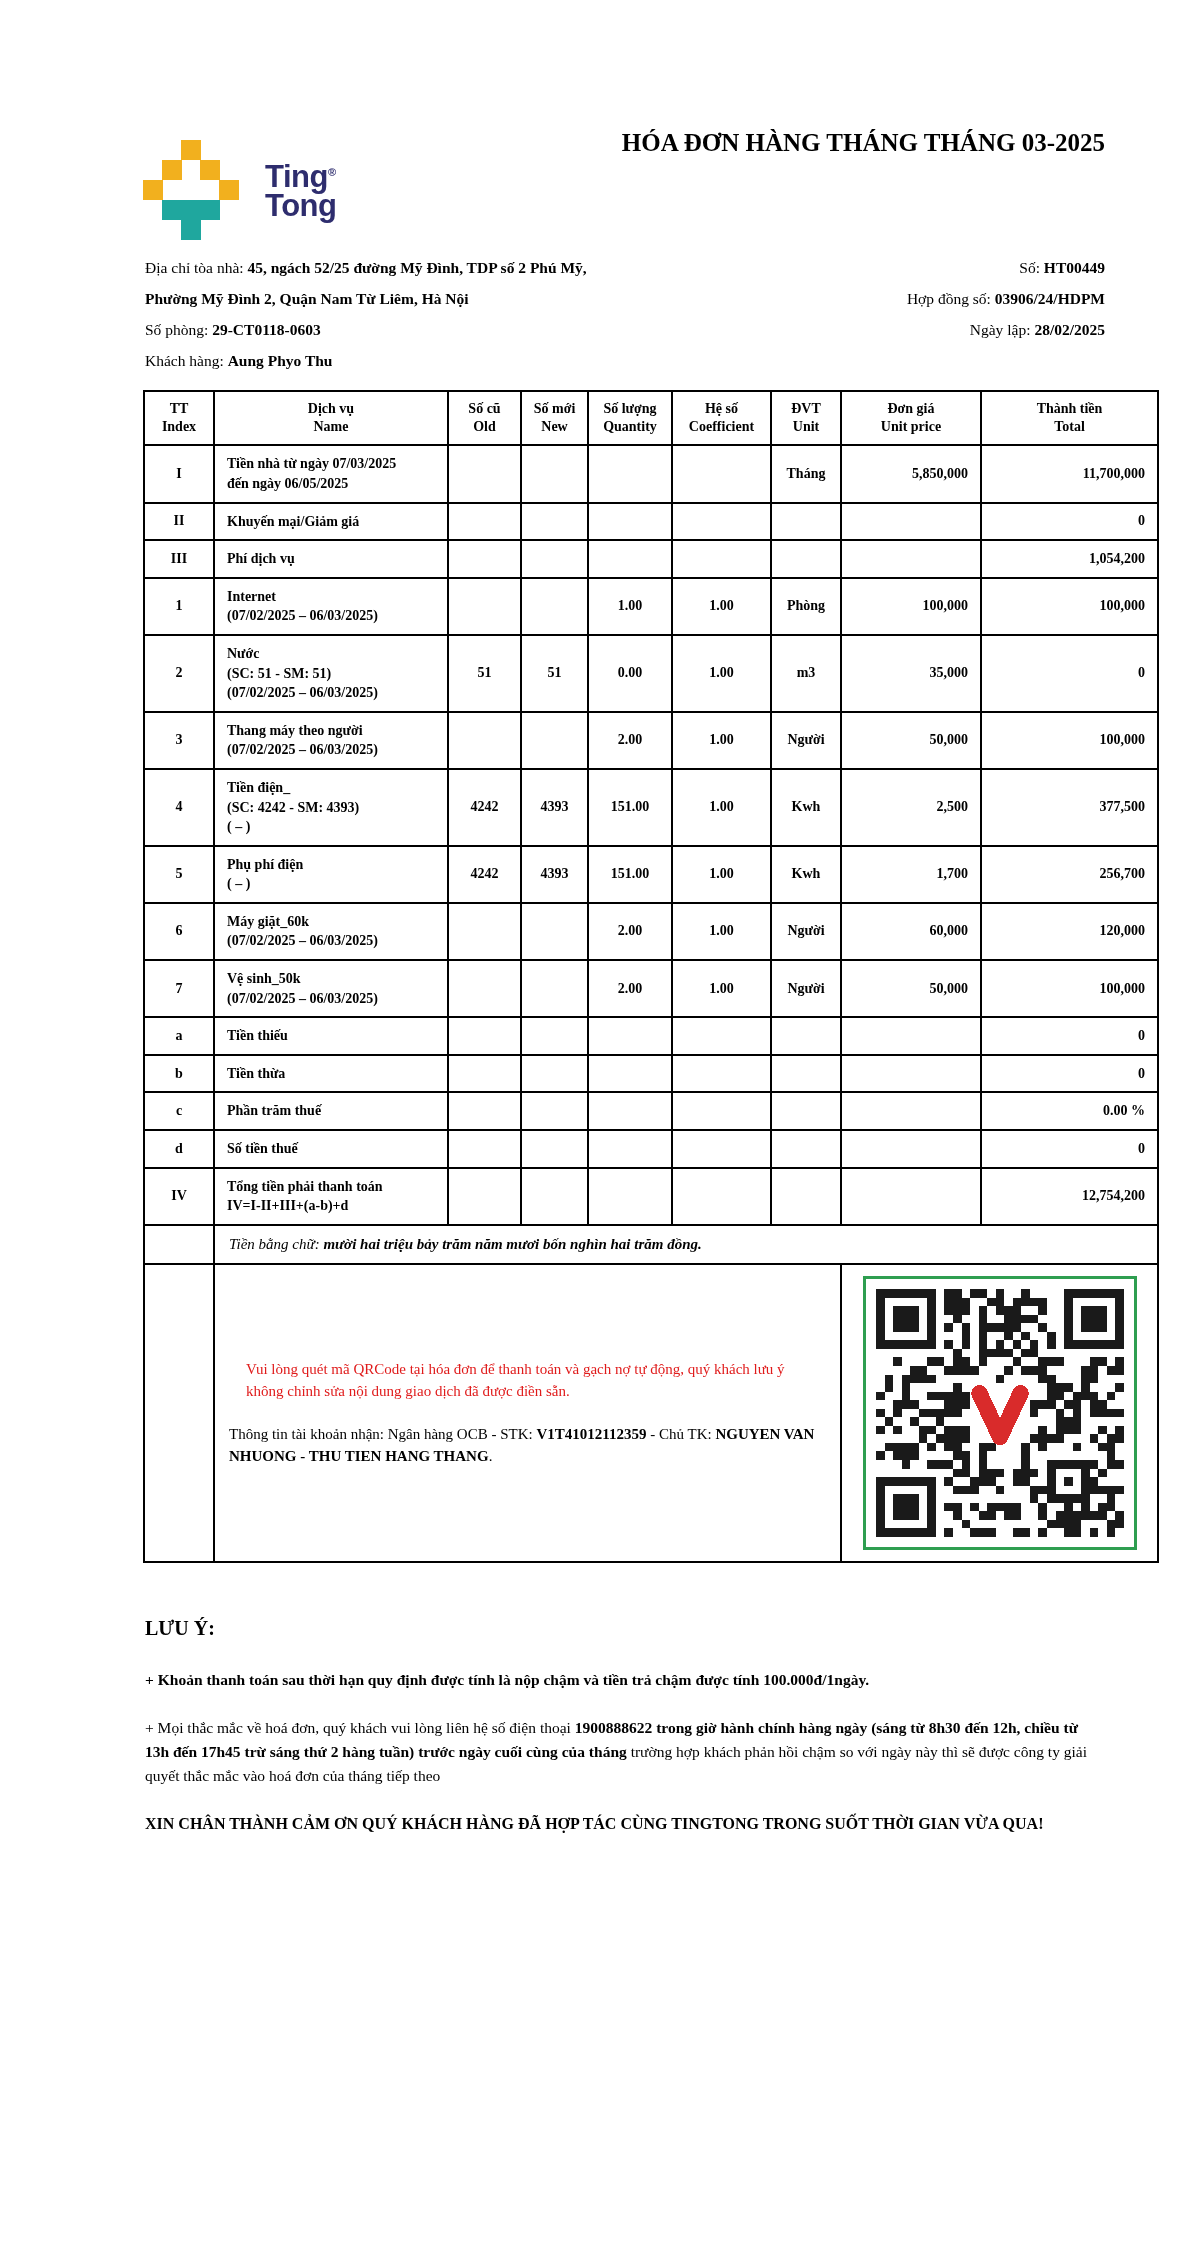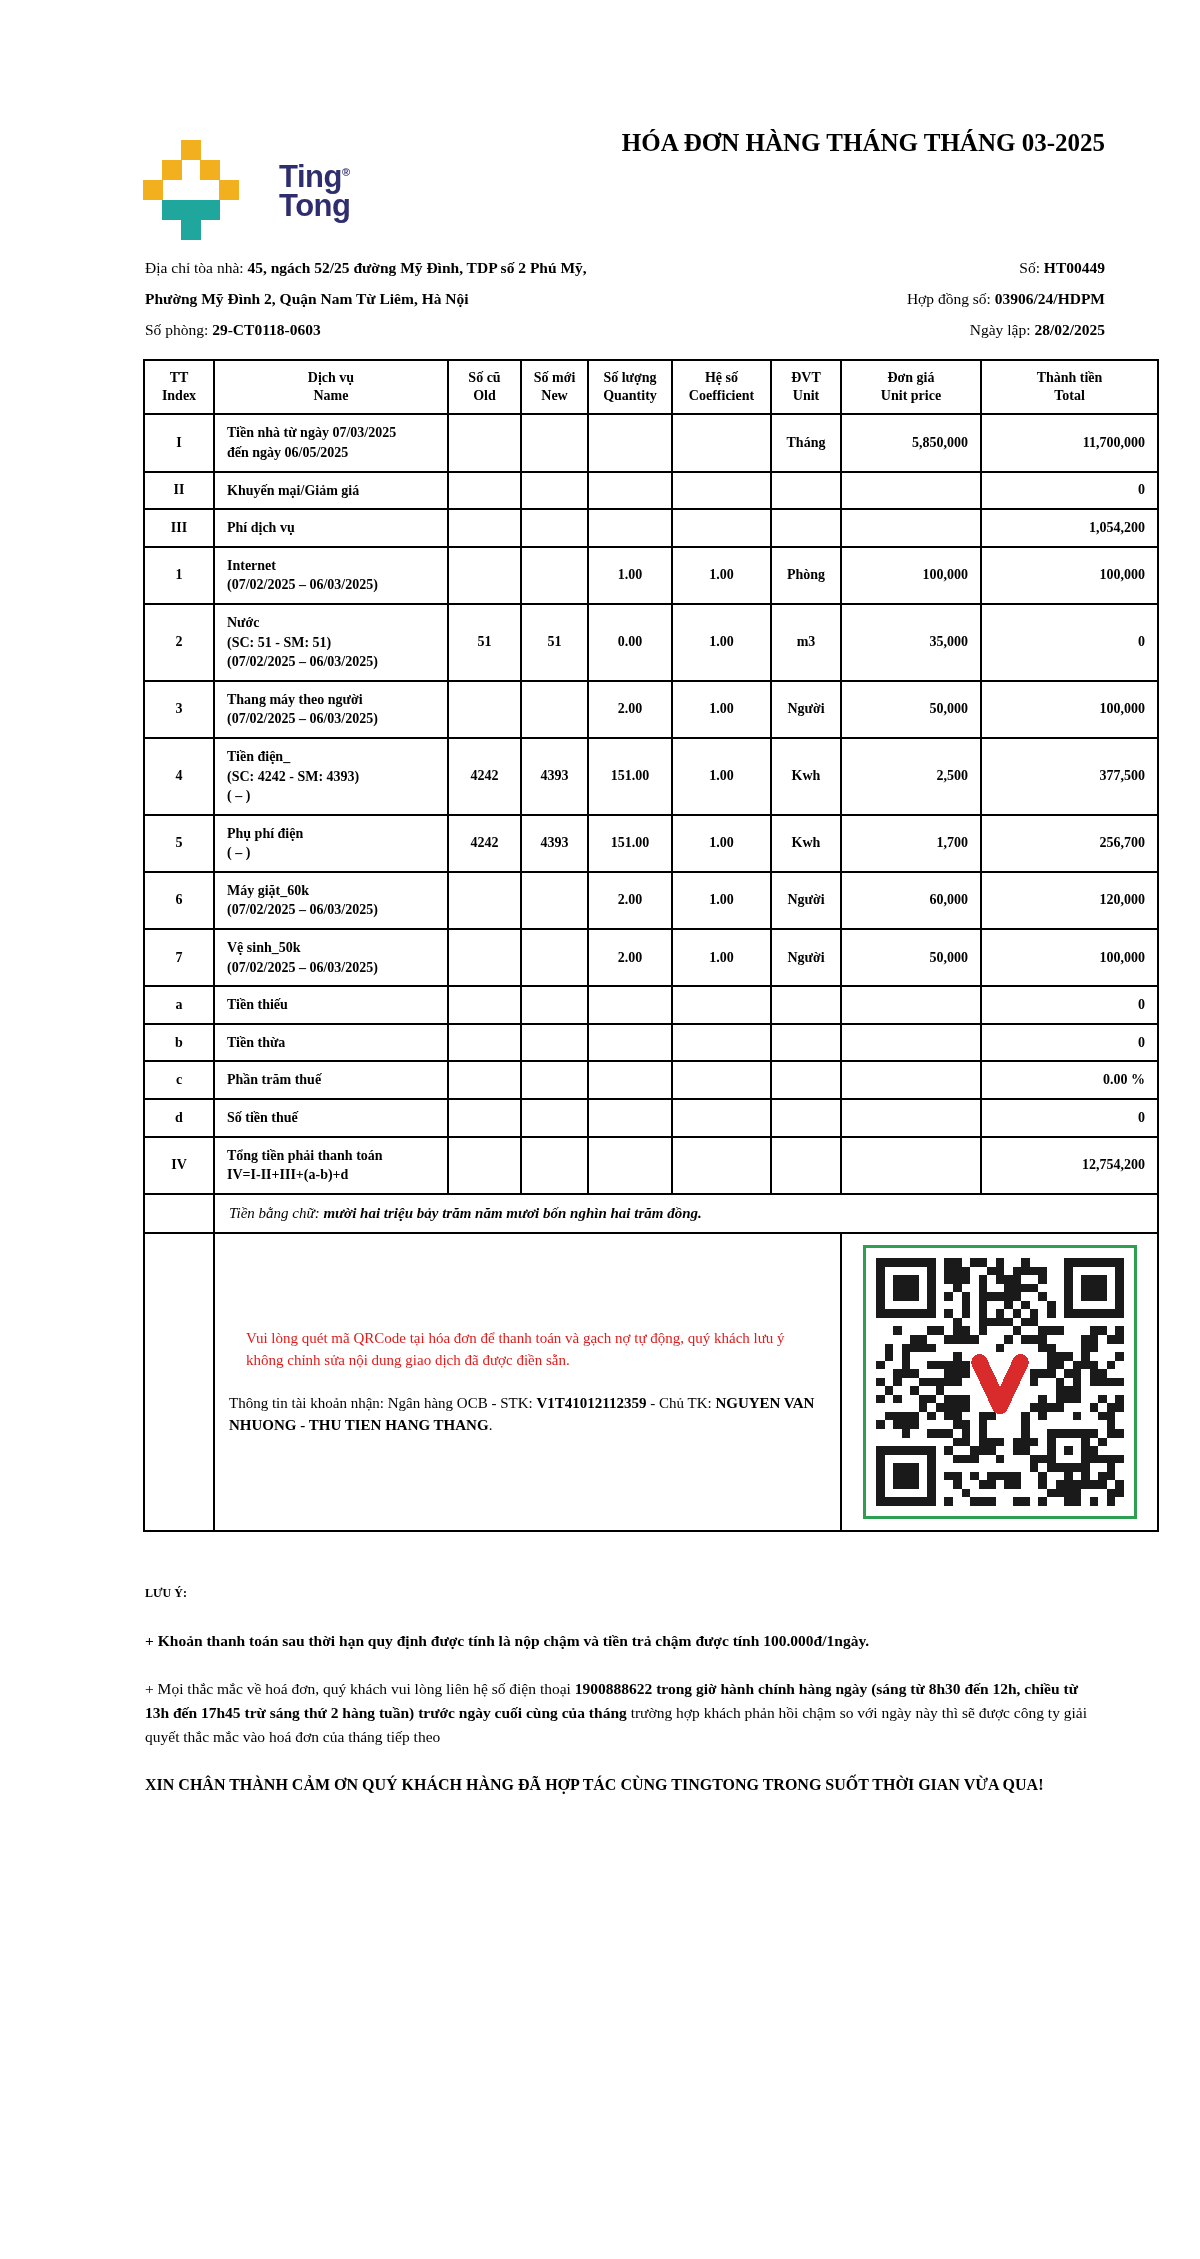--- a/index.html
+++ b/index.html
@@ -4,21 +4,21 @@
 <style>
   html,body { margin:0; padding:0; background:#ffffff; }
   .page {
     position:relative; width:1200px; height:2259px; margin:0 auto;
     background:#fff; color:#000; font-family:"Liberation Serif", serif;
     overflow:hidden;
   }
   
   .header { display:flex; justify-content:space-between; align-items:flex-start;
             padding:126px 95px 0 143px; }
-  .logo { display:flex; align-items:flex-start; gap:41px; margin-top:14px; }
+  .logo { display:flex; align-items:flex-start; gap:27px; margin-top:14px; }
   .logo-icon { position:relative; width:95px; height:100px; flex:0 0 auto; }
   .sq { position:absolute; width:20px; height:20px; }
   .sq.y { background:var(--brand-yellow); }
   .sq.t { background:var(--brand-teal); }
   .sq.p1 { left:38px; top:0; }
   .sq.p2 { left:19px; top:20px; } .sq.p3 { left:57px; top:20px; }
   .sq.p4 { left:0;    top:40px; } .sq.p5 { left:76px; top:40px; }
   .sq.bar { left:19px; top:60px; width:58px; }
   .sq.stem { left:38px; top:80px; }
   .logo-text { font-family:"Liberation Sans", sans-serif; font-weight:bold;
@@ -49,21 +49,21 @@
   .words-val { font-style:italic; font-weight:bold; }
   .qr-text-cell { font-weight:normal !important; font-size:15px !important;
                   line-height:1.5; padding:14px !important; }
   .qr-red { color:var(--note-red); margin:0 17px 20px; }
   .qr-account { margin:0; }
   .qr-cell { text-align:center; vertical-align:middle; height:288px; padding:4px !important; }
   .qr-box { display:inline-block; border:3px solid var(--qr-green); padding:10px;
             background:#fff; line-height:0; }
   
   .footer { margin:54px 95px 0 145px; font-size:15.5px; }
-  .footer .luu-y { font-size:12px; font-weight:bold; margin:10px 0 28px; }
+  .footer .luu-y { font-size:20px; font-weight:bold; margin:10px 0 28px; }
   .footer p.note { margin:0 0 24px; line-height:1.55; }
   .footer p.thanks { font-weight:bold; font-size:16px; line-height:1.5; margin:2px 0 0; }
 </style>
 </head>
 <body>
 
 <div class="page" style="--brand-yellow: #F2B01E; --brand-teal: #1FA79E; --brand-navy: #2E2D6E; --note-red: #E01B1B; --qr-green: #2E9E50;">
 
   <div class="header">
     <div class="logo">
@@ -81,20 +81,21 @@
         <div>Tong</div>
       </div>
     </div>
     <h1 class="title">HÓA ĐƠN HÀNG THÁNG THÁNG 03-2025</h1>
   </div>
 
   <div class="meta">
     <div class="meta-col meta-left" id="meta-left">
         <p><span>Địa chỉ tòa nhà: </span><span class="b">45, ngách 52/25 đường Mỹ Đình, TDP số 2 Phú Mỹ, Phường Mỹ Đình 2, Quận Nam Từ Liêm, Hà Nội</span></p>
         <p><span>Số phòng: </span><span class="b">29-CT0118-0603</span></p>
+        <p><span>Khách hàng: </span><span class="b">Aung Phyo Thu</span></p>
       </div>
     <div class="meta-col meta-right" id="meta-right">
         <p><span>Số: </span><span class="b">HT00449</span></p>
         <p><span>Hợp đồng số: </span><span class="b">03906/24/HDPM</span></p>
         <p><span>Ngày lập: </span><span class="b">28/02/2025</span></p>
       </div>
   </div>
 
   <table class="inv">
     <colgroup id="cols">

